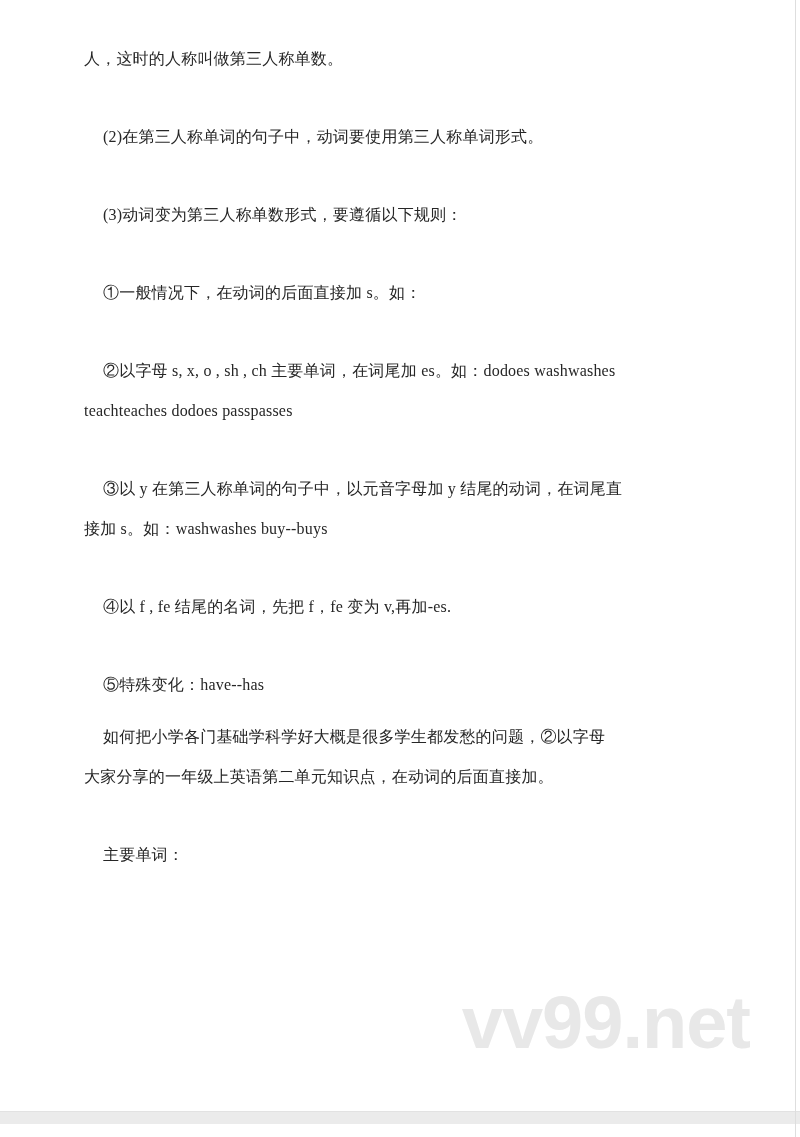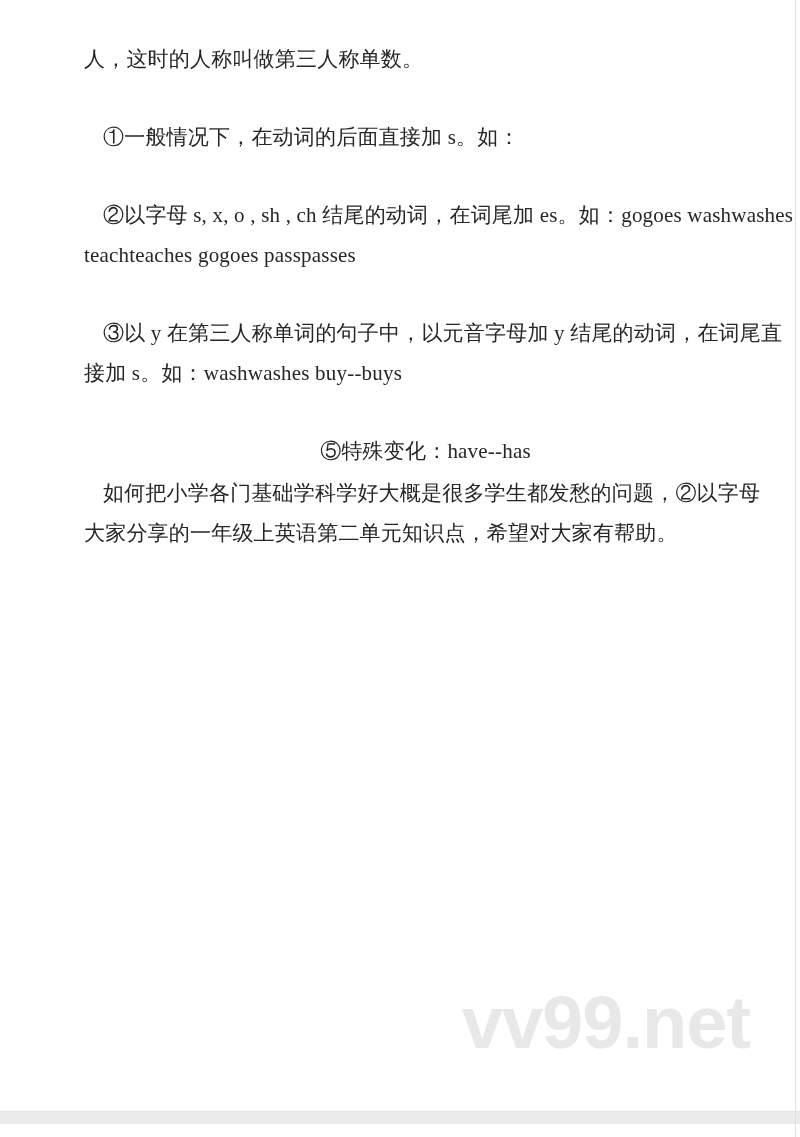--- a/index.html
+++ b/index.html
@@ -13,26 +13,26 @@
   .page {
     position: relative;
     width: 800px;
     height: 1137px;
     background: #ffffff;
   }
   .doc-text {
     position: absolute;
     top: 0; left: 0; right: 0;
     padding: 39px 52px 0 84px;
-    font-size: 21px;
+    font-size: 16px;
     color: #262626;
     letter-spacing: 0.2px;
   }
   .para { margin: 0 0 38px 0; }
-  .para.tight { margin-bottom: 2px; text-align: center; }
+  .para.tight { margin-bottom: 12px; }
   .line {
     display: block;
     line-height: 40px;
     white-space: nowrap;
   }
   .para.indent .line:first-child { padding-left: 19px; }
   .watermark {
     position: absolute;
     top: 986px;
     right: 50px;
@@ -64,48 +64,60 @@
 <body>
 
 <div class="page">
 
   <div class="doc-text">
 
     <p class="para">
       <span class="line">人，这时的人称叫做第三人称单数。</span>
     </p>
 
+    <p class="para indent">
+      <span class="line">(2)在第三人称单词的句子中，动词要使用第三人称单词形式。</span>
+    </p>
 
+    <p class="para indent">
+      <span class="line">(3)动词变为第三人称单数形式，要遵循以下规则：</span>
+    </p>
 
     <p class="para indent">
       <span class="line">①一般情况下，在动词的后面直接加 s。如：</span>
     </p>
 
 
     <p class="para indent">
-      <span class="line">②以字母 s, x, o , sh , ch 结尾的动词，在词尾加 es。如：gogoes washwashes</span>
-      <span class="line">teachteaches gogoes passpasses</span>
+      <span class="line">②以字母 s, x, o , sh , ch 主要单词，在词尾加 es。如：dodoes washwashes</span>
+      <span class="line">teachteaches dodoes passpasses</span>
     </p>
 
     <p class="para indent">
       <span class="line">③以 y 在第三人称单词的句子中，以元音字母加 y 结尾的动词，在词尾直</span>
       <span class="line">接加 s。如：washwashes buy--buys</span>
     </p>
 
 
+    <p class="para indent">
+      <span class="line">④以 f , fe 结尾的名词，先把 f，fe 变为 v,再加-es.</span>
+    </p>
 
     <p class="para indent tight">
       <span class="line">⑤特殊变化：have--has</span>
     </p>
 
     <p class="para indent">
       <span class="line">如何把小学各门基础学科学好大概是很多学生都发愁的问题，②以字母</span>
-      <span class="line">大家分享的一年级上英语第二单元知识点，希望对大家有帮助。</span>
+      <span class="line">大家分享的一年级上英语第二单元知识点，在动词的后面直接加。</span>
     </p>
 
+    <p class="para indent">
+      <span class="line">主要单词：</span>
+    </p>
 
   </div>
 
   <div class="watermark" style="color: rgb(232, 232, 232);">vv99.net</div>
 
   <div class="page-separator" style="background: rgb(235, 235, 235);"></div>
 
   <div class="page-edge-line"></div>
 
 </div>

